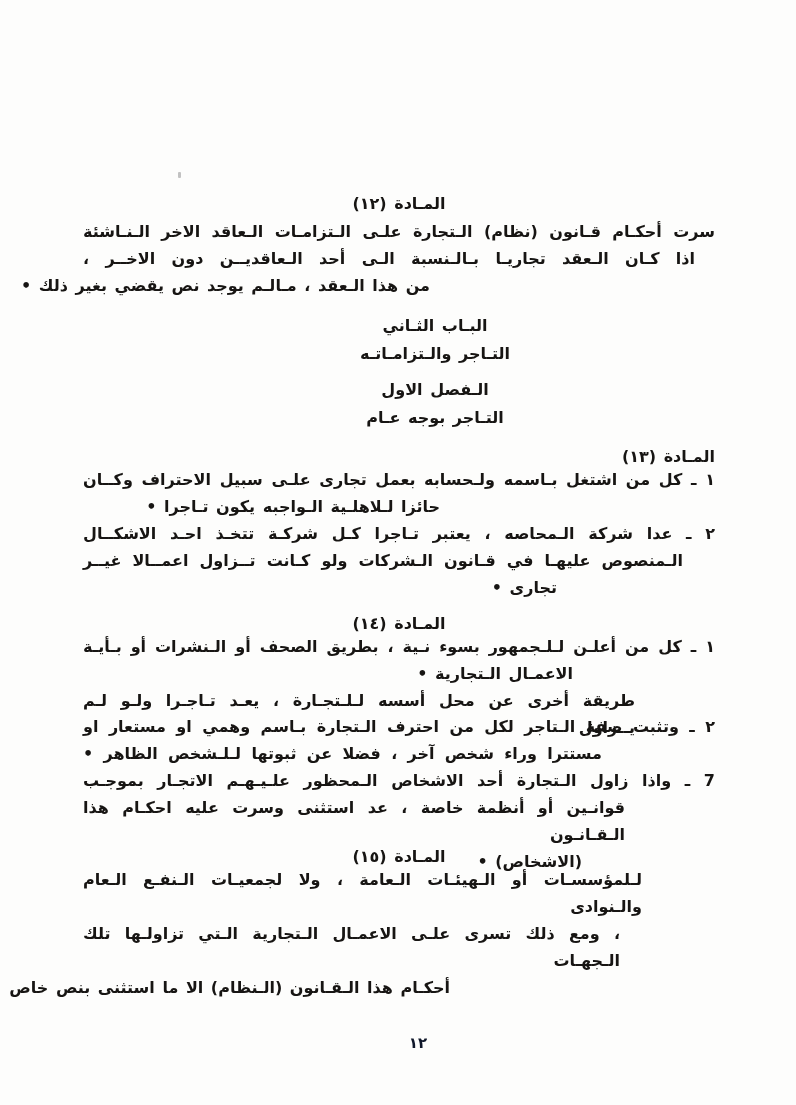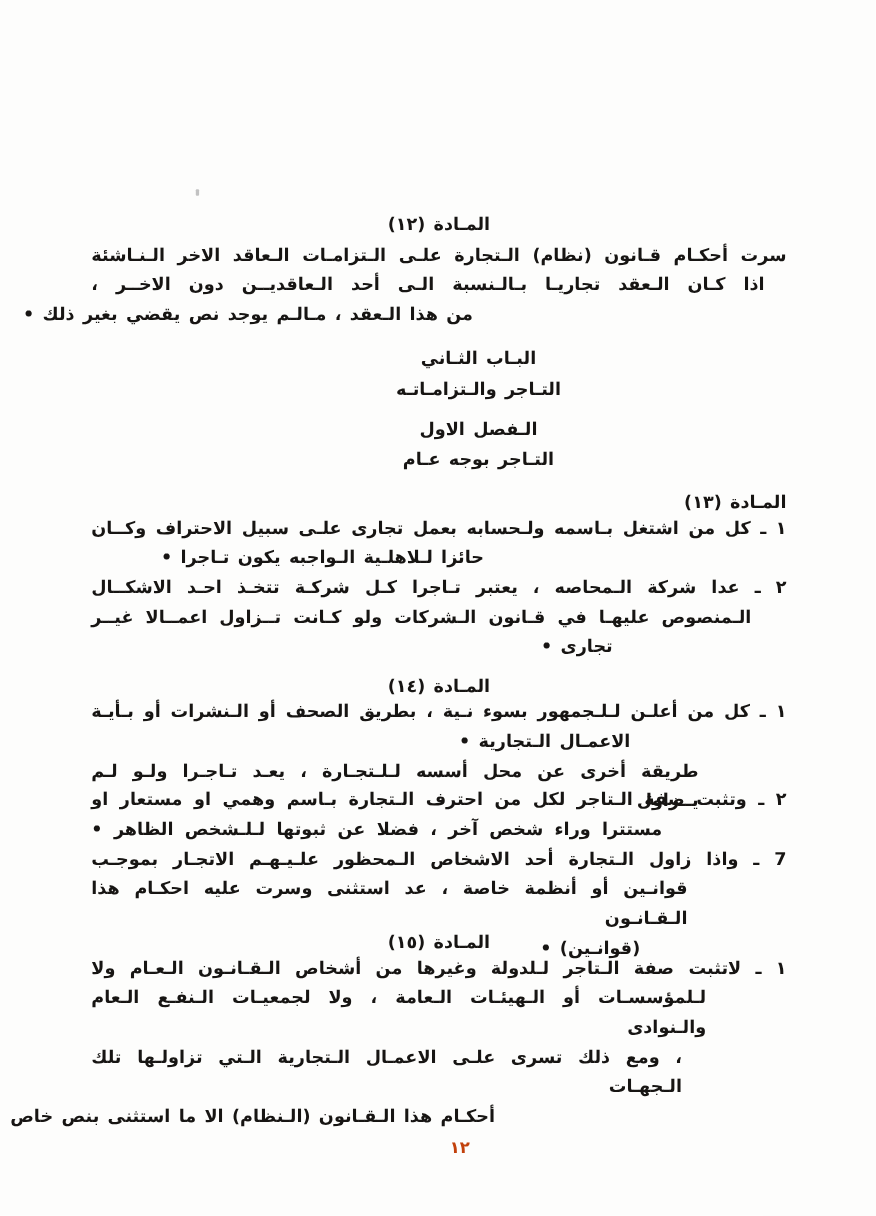--- a/index.html
+++ b/index.html
@@ -35,21 +35,21 @@
   }
   .line.p{
     text-align:right;
     white-space:nowrap;
   }
   .pageno{
     position:absolute;top:1033px;left:40px;right:0;
     text-align:center;
     font-size:15px;line-height:20px;
     letter-spacing:2px;
-    color:#c2410c;
+    color:#0f172a;
   }
 </style>
 </head>
 <body>
 
 <div class="page">
   <div class="speck"></div>
   <main id="doc">
       <div class="blk heading" style="top: 190px;"><span>المـادة (١٢)</span></div>
       <div class="blk" style="top: 218px;">
@@ -81,24 +81,23 @@
         <div class="line p" style="margin-right: 142px;">الاعمـال الـتجارية •</div>
         <div class="line j" style="margin-right: 80px;">طريقة أخرى عن محل أسسه لـلـتجـارة ، يعـد تـاجـرا ولـو لـم يــزاول</div>
       </div>
       <div class="blk" style="top: 713px;">
         <div class="line j" style="margin-right: 0px;">٢ ـ وتثبت صفة الـتاجر لكل من احترف الـتجارة بـاسم وهمي او مستعار او</div>
         <div class="line j" style="margin-right: 113px;">مستترا وراء شخص آخر ، فضلا عن ثبوتها لـلـشخص الظاهر •</div>
       </div>
       <div class="blk" style="top: 767px;">
         <div class="line j" style="margin-right: 0px;">7 ـ واذا زاول الـتجارة أحد الاشخاص الـمحظور علـيـهـم الاتجـار بموجـب</div>
         <div class="line j" style="margin-right: 90px;">قوانـين أو أنظمة خاصة ، عد استثنى وسرت عليه احكـام هذا الـقـانـون</div>
-        <div class="line p" style="margin-right: 133px;">(قوانـين) •</div>
+        <div class="line p" style="margin-right: 133px;">(الاشخاص) •</div>
       </div>
       <div class="blk heading" style="top: 843px;"><span>المـادة (١٥)</span></div>
       <div class="blk" style="top: 866px;">
-        <div class="line j" style="margin-right: 0px;">١ ـ لاتثبت صفة الـتاجر لـلدولة وغيرها من أشخاص الـقـانـون الـعـام ولا</div>
         <div class="line j" style="margin-right: 73px;">لـلمؤسسـات أو الـهيئـات الـعامة ، ولا لجمعيـات الـنفـع الـعام والـنوادى</div>
         <div class="line j" style="margin-right: 95px;">، ومع ذلك تسرى علـى الاعمـال الـتجارية الـتي تزاولـها تلك الـجهـات</div>
         <div class="line p" style="margin-right: 265px;">أحكـام هذا الـقـانون (الـنظام) الا ما استثنى بنص خاص •</div>
       </div>
     </main>
   <div class="pageno">١٢</div>
 </div>
 
 </body></html>

